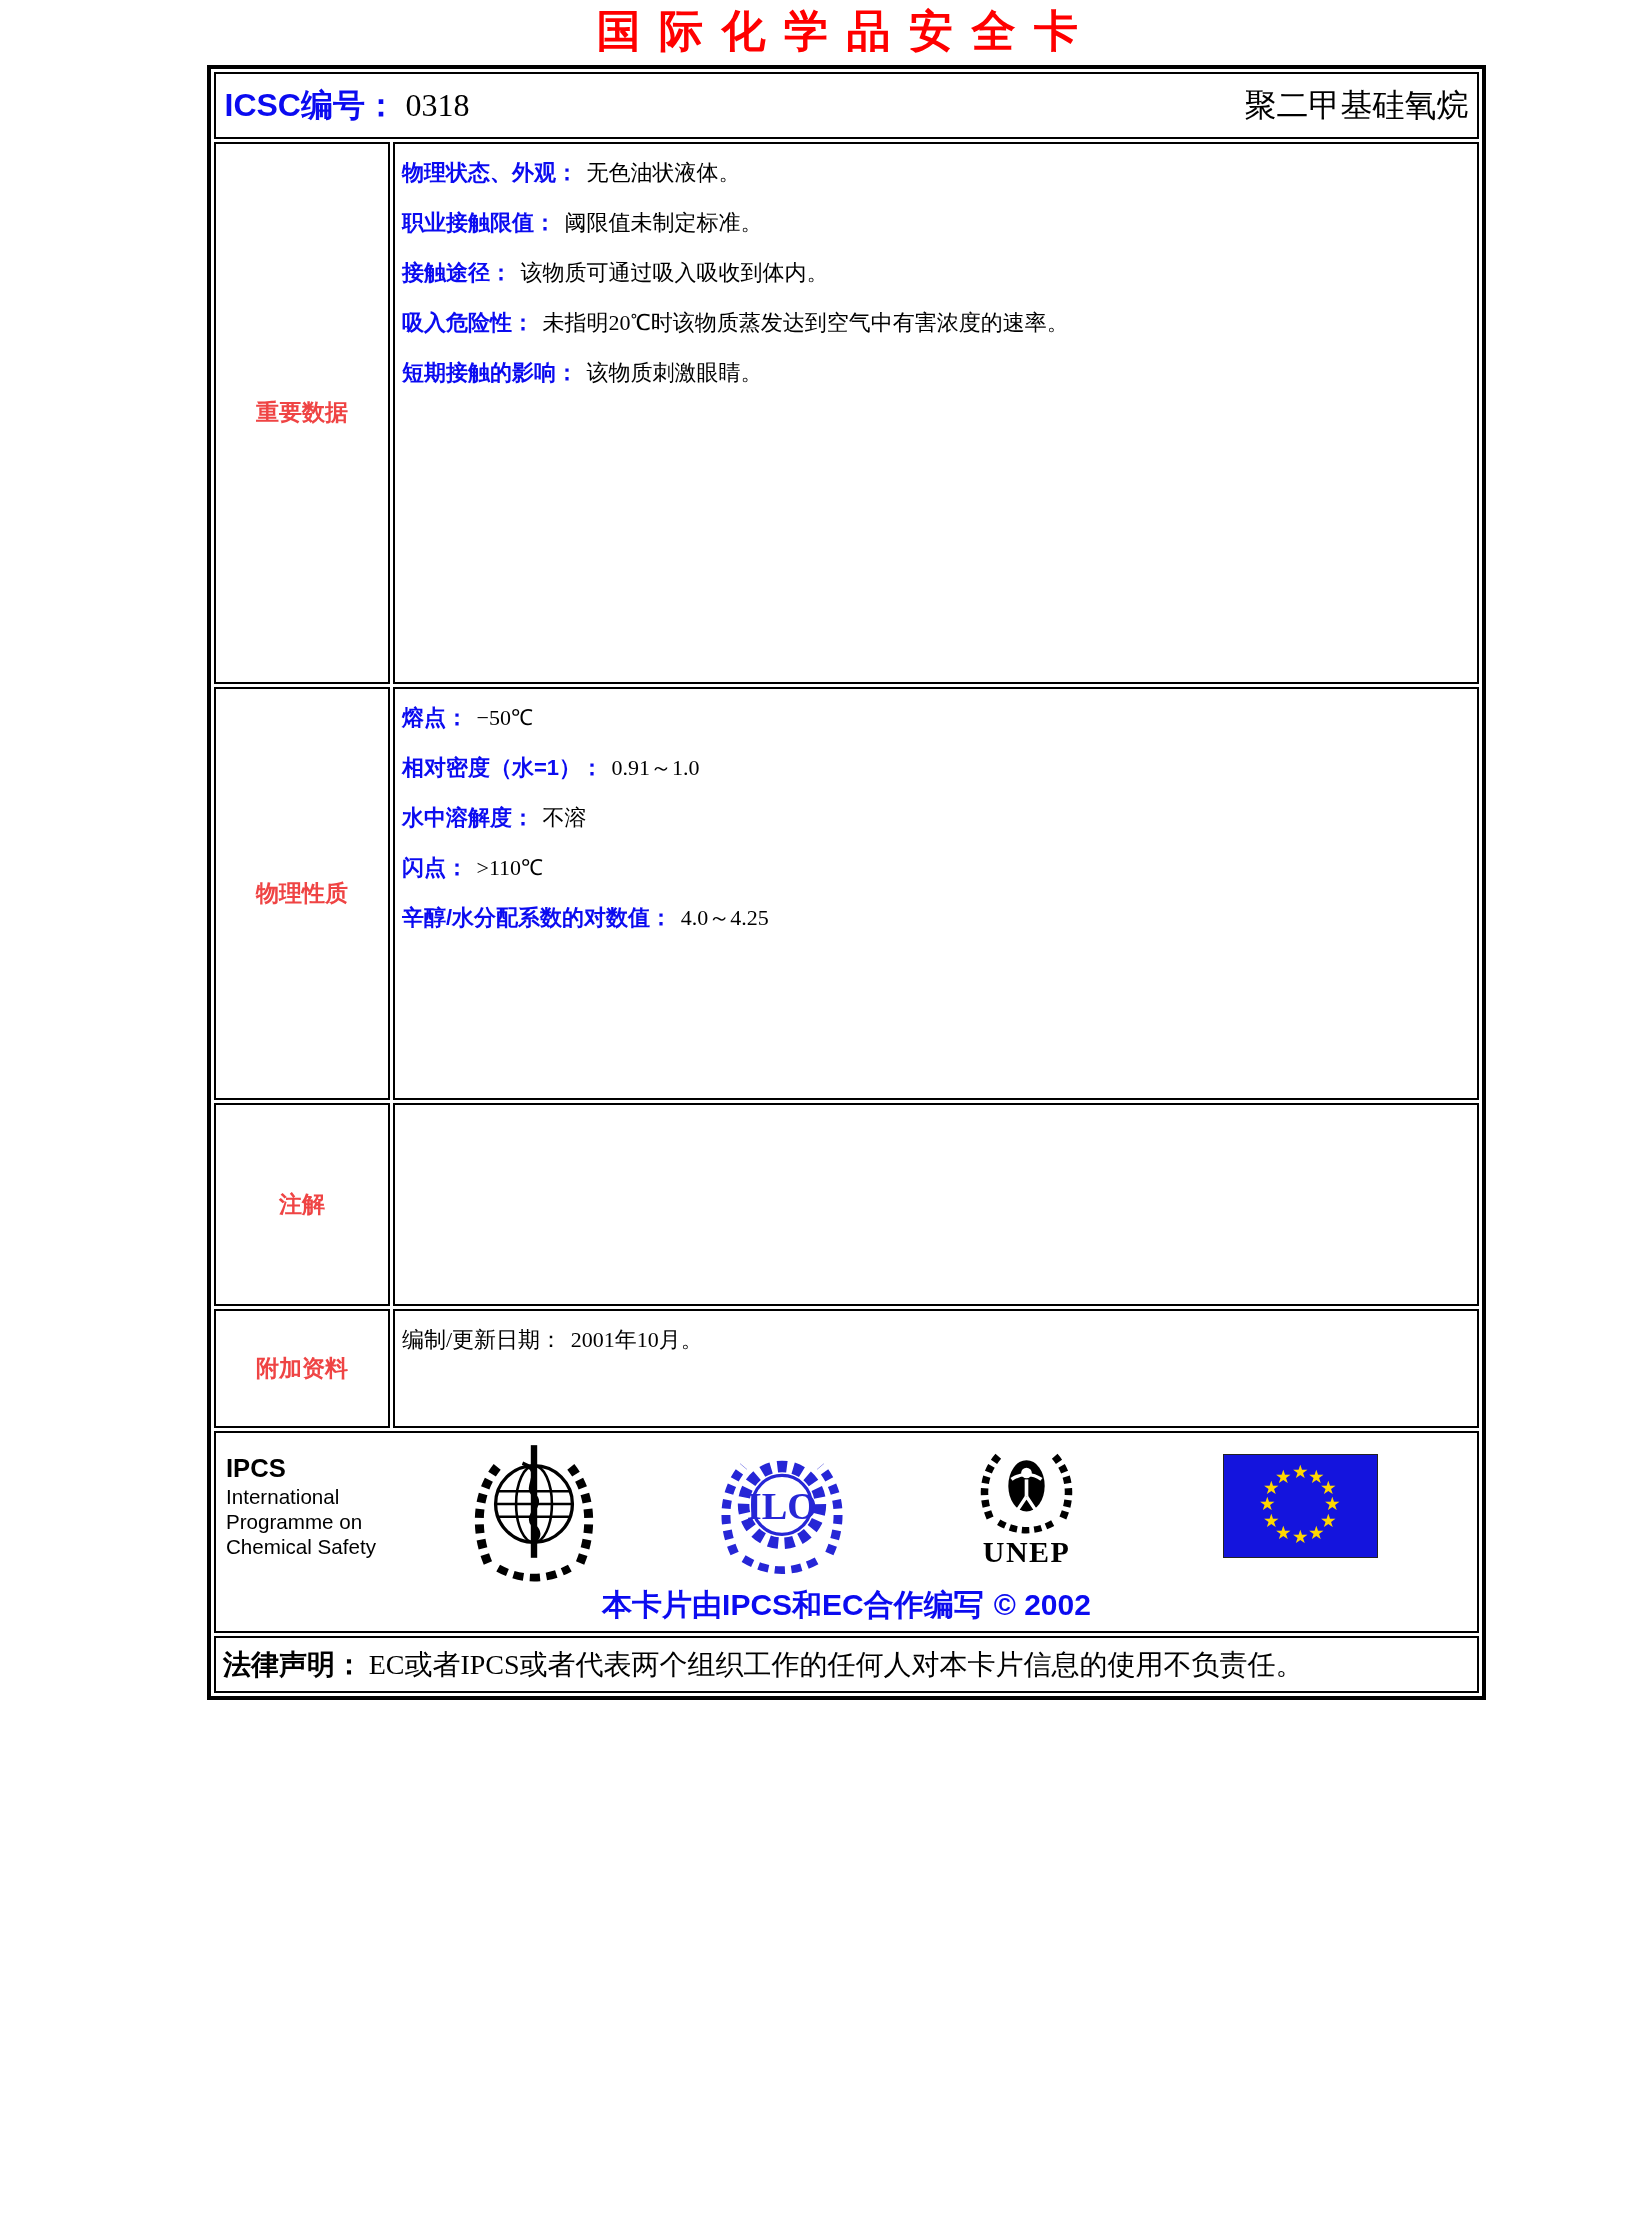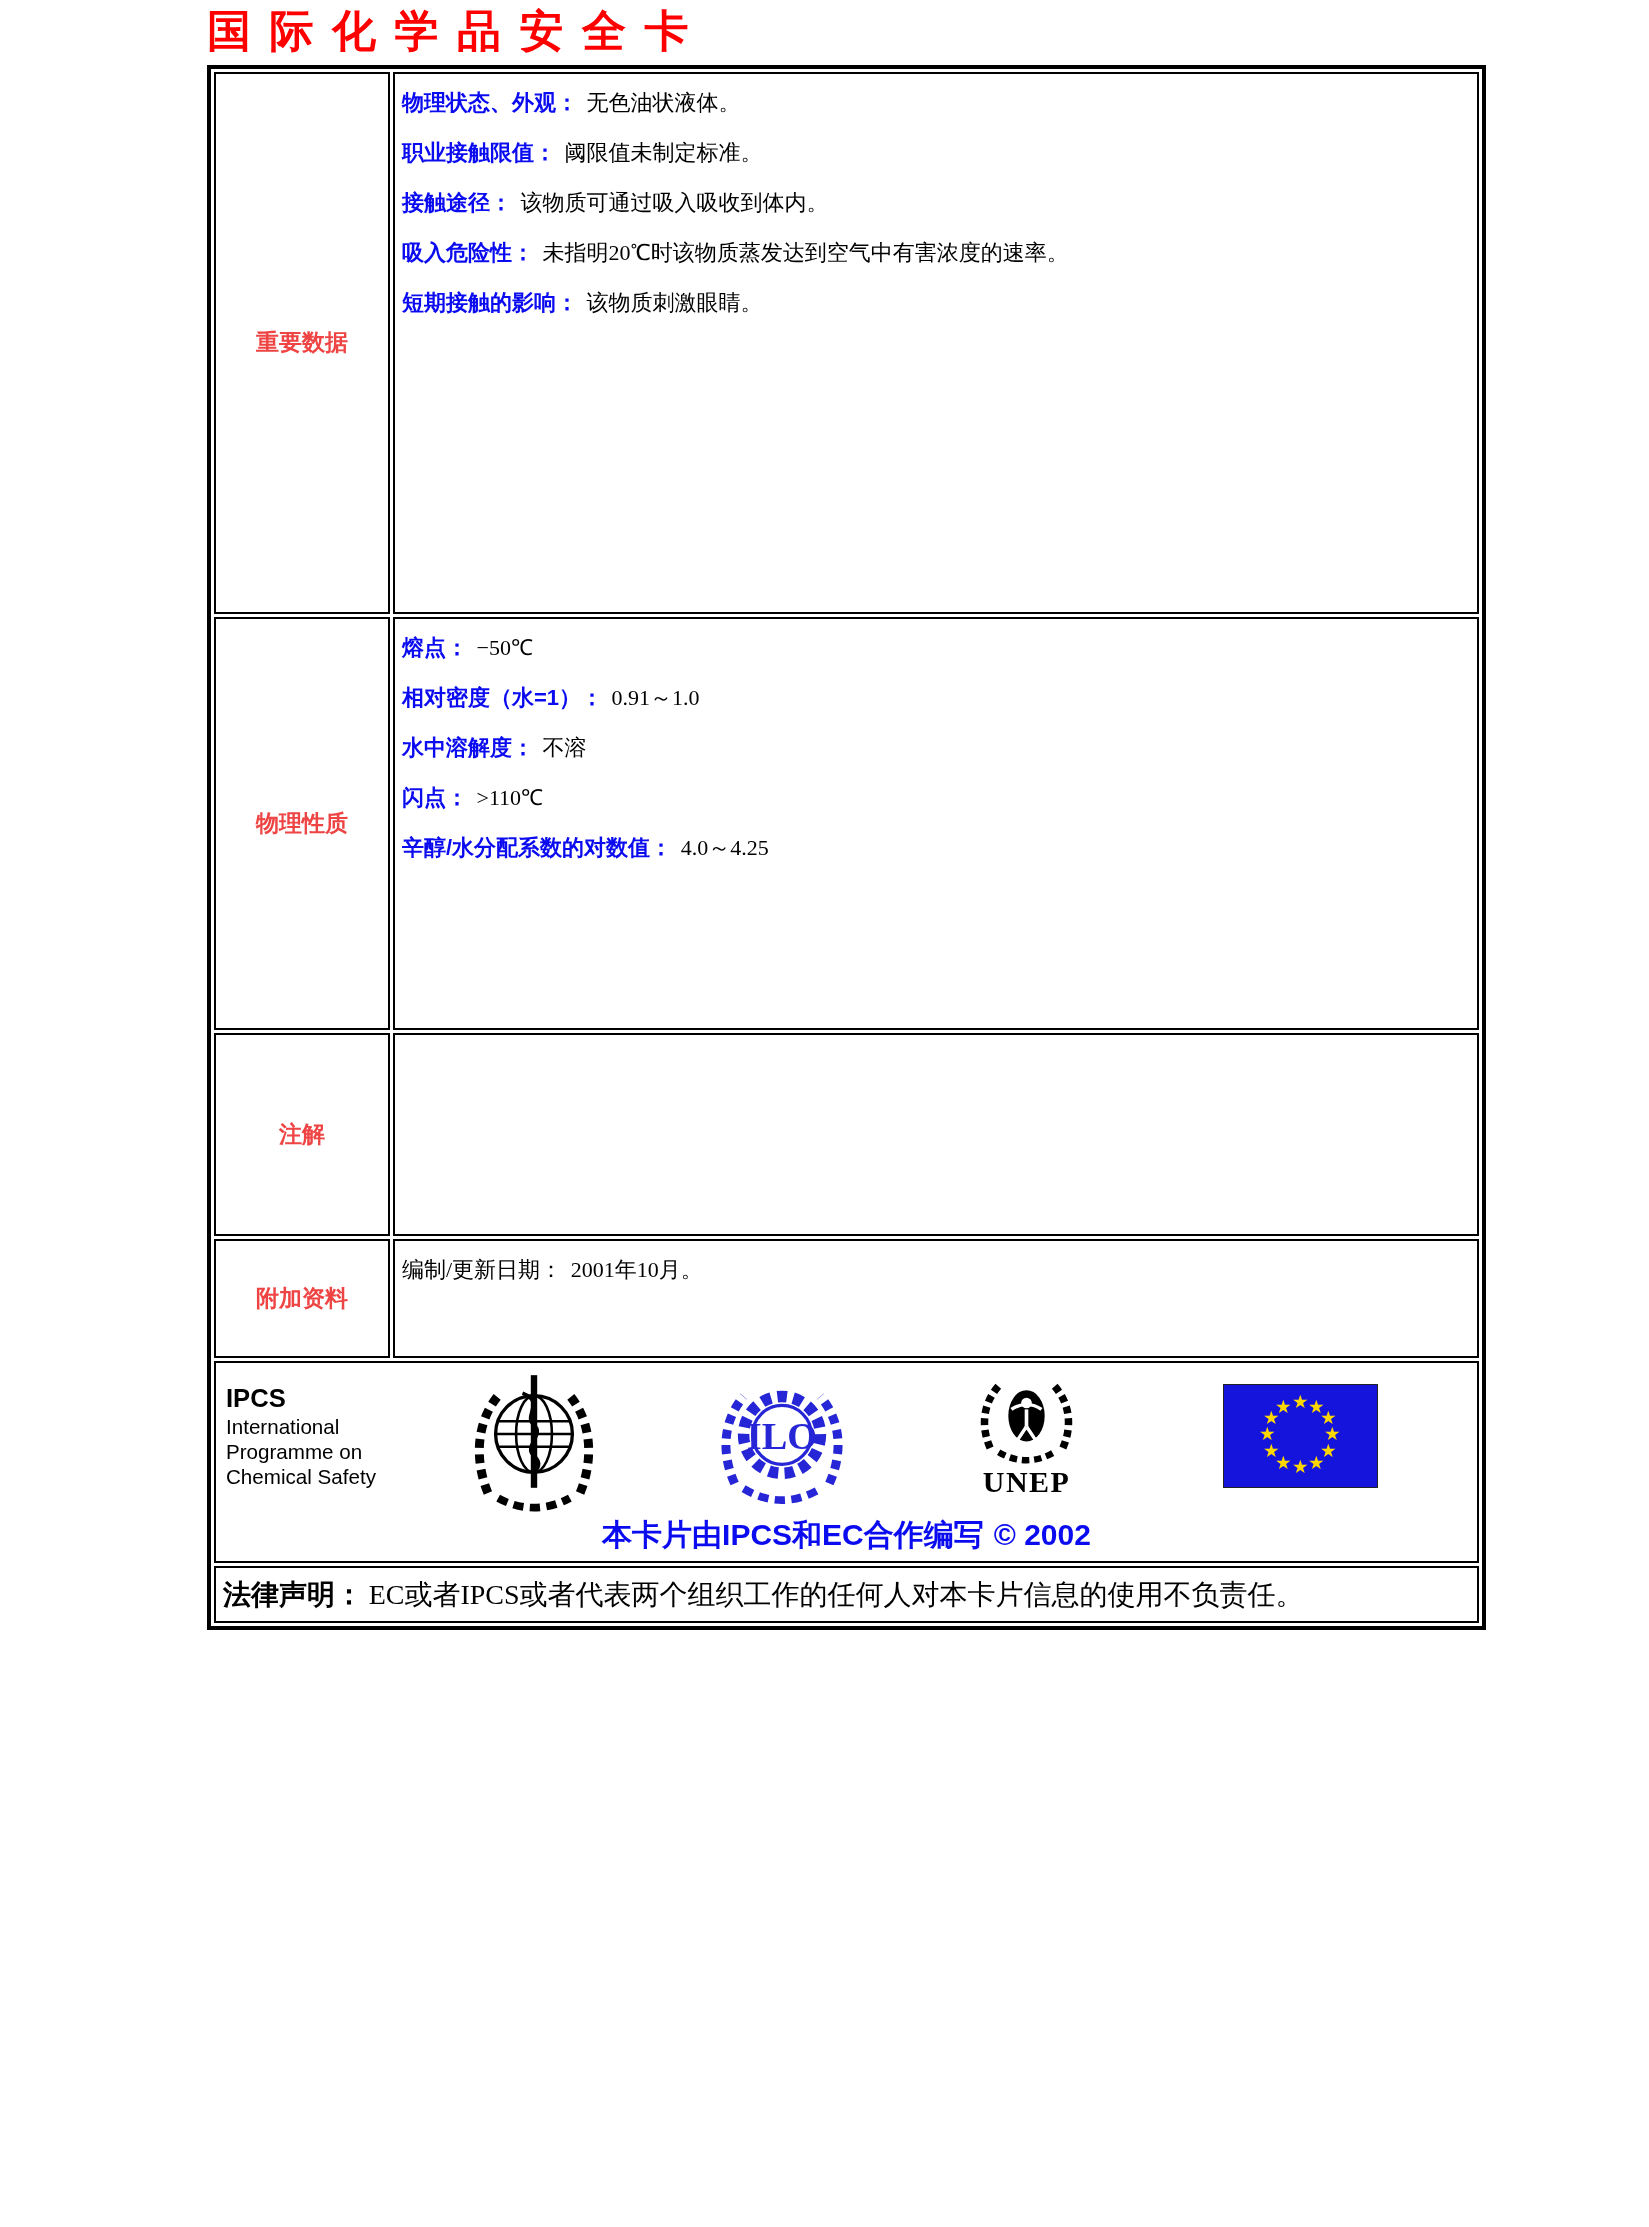--- a/index.html
+++ b/index.html
@@ -1,19 +1,19 @@
 <!DOCTYPE html>
 <html style="font-size:11.4px"><head>
 <meta charset="utf-8">
 <style>
   html,body{margin:0;padding:0;background:#ffffff;}
   .page{position:relative;width:1649px;height:2227px;background:#ffffff;overflow:hidden;
         font-family:"Liberation Serif", serif;}
   .title{position:absolute;top:0;left:207px;width:1279px;height:61px;line-height:61px;
-         text-align:left;color:#ff0000;font-weight:bold;font-size:44px;letter-spacing:18.5px;
+         text-align:center;color:#ff0000;font-weight:bold;font-size:44px;letter-spacing:18.5px;
          font-family:"Liberation Sans", sans-serif;}
   table.card{position:absolute;left:207px;top:65px;width:1279px;table-layout:fixed;
              border-collapse:separate;border-spacing:3.6px;border:4.3px solid #000;background:#fff;}
   td{border:2.8px solid #000;background:#fff;overflow:hidden;}
   col.c-lab{width:176px;}
   .header-cell{height:63px;vertical-align:middle;padding:0 8.5px;font-size:32px;}
   .header-flex{display:flex;justify-content:space-between;align-items:center;}
   .lab{color:#ef4444;font-weight:bold;font-family:Liberation Sans, sans-serif;
        text-align:center;vertical-align:middle;font-size:23px;}
   .content{vertical-align:top;padding:4.3px 7px;font-size:22px;line-height:50px;}
@@ -47,20 +47,30 @@
 
   <div class="title">国际化学品安全卡</div>
 
   <table class="card">
     <colgroup>
         <col class="c-lab">
         <col>
       </colgroup>
 
     <tbody>
+        <tr>
+      <td colspan="2" class="header-cell">
+        <div class="header-flex">
+          <div>
+            <span class="k">ICSC编号：</span><span class="v">0318</span>
+          </div>
+          <div class="v">聚二甲基硅氧烷</div>
+        </div>
+      </td>
+    </tr>
 
     <tr class="r1">
       <td class="lab">重要数据</td>
       <td class="content content-cell">
         <div><span class="k">物理状态、外观：</span><span class="v">无色油状液体。</span></div>
         <div><span class="k">职业接触限值：</span><span class="v">阈限值未制定标准。</span></div>
         <div><span class="k">接触途径：</span><span class="v">该物质可通过吸入吸收到体内。</span></div>
         <div><span class="k">吸入危险性：</span><span class="v">未指明20℃时该物质蒸发达到空气中有害浓度的速率。</span></div>
         <div><span class="k">短期接触的影响：</span><span class="v">该物质刺激眼睛。</span></div>
       </td>

